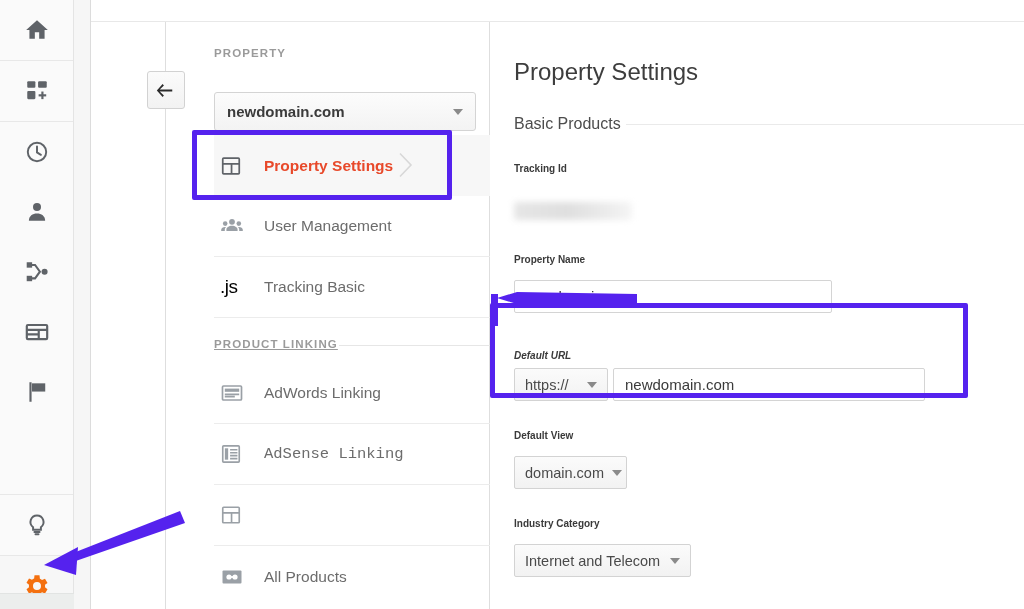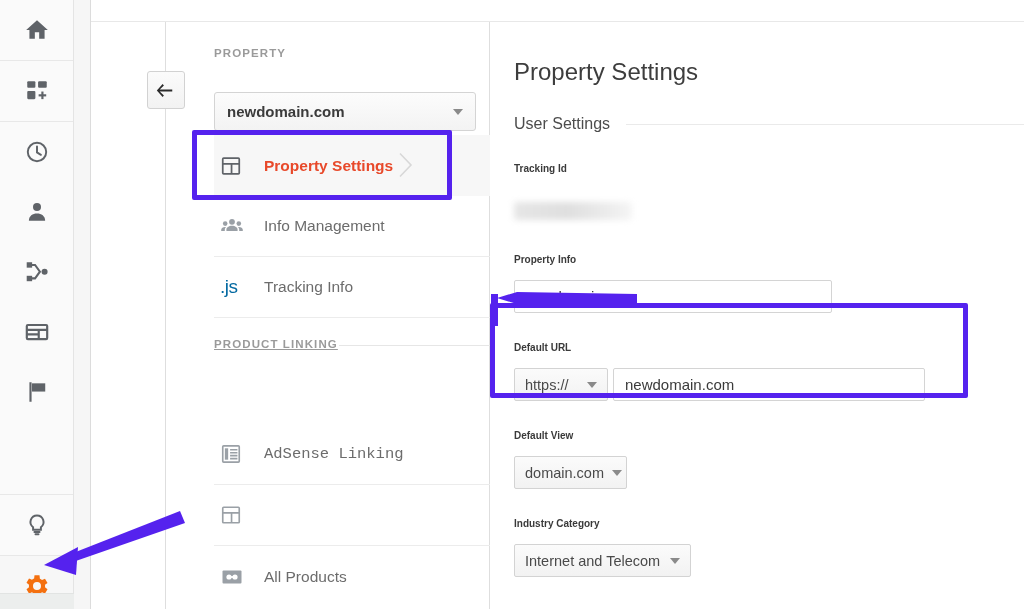--- a/index.html
+++ b/index.html
@@ -361,31 +361,41 @@
       <span class="ni-icon">
         <svg width="24" height="24" viewBox="0 0 24 24" fill="#9aa0a6">
           <circle cx="12" cy="7.8" r="2.9"></circle>
           <circle cx="5.2" cy="9.6" r="2.3"></circle>
           <circle cx="18.8" cy="9.6" r="2.3"></circle>
           <path d="M12 11.8c-3.2 0-5.6 1.7-5.6 3.9v1.2h11.2v-1.2c0-2.2-2.4-3.9-5.6-3.9z"></path>
           <path d="M5.2 13c-2.3 0-4 1.2-4 2.7v1.2h3.6v-1.2c0-1 .5-1.9 1.3-2.6z"></path>
           <path d="M18.8 13c2.3 0 4 1.2 4 2.7v1.2h-3.6v-1.2c0-1-.5-1.9-1.3-2.6z"></path>
         </svg>
       </span>
-      <span class="ni-label">Info Management</span>
+      <span class="ni-label">User Management</span>
     </div>
 
     <div class="nav-item" style="top:235px;">
-      <span class="ni-icon" style="font-size:19px;color:#0369a1;font-weight:400;letter-spacing:-.5px;">.js</span>
-      <span class="ni-label">Tracking Info</span>
+      <span class="ni-icon" style="font-size:19px;color:#000000;font-weight:400;letter-spacing:-.5px;">.js</span>
+      <span class="ni-label">Tracking Basic</span>
     </div>
 
     <div class="section-label" style="left:123px; top:316px;text-decoration:underline;">PRODUCT LINKING</div>
     <div class="section-rule" style="left:248px; top:323px; width:151px;"></div>
 
+    <div class="nav-item" style="top:341px;">
+      <span class="ni-icon">
+        <svg width="24" height="22" viewBox="0 0 24 22" fill="none" stroke="#9aa0a6" stroke-width="1.7">
+          <rect x="2.5" y="4" width="19" height="14" rx="1"></rect>
+          <rect x="4.8" y="6.6" width="14.4" height="3.2" fill="#9aa0a6" stroke="none"></rect>
+          <path d="M4.8 12.3h14.4M4.8 14.6h10"></path>
+        </svg>
+      </span>
+      <span class="ni-label">AdWords Linking</span>
+    </div>
 
     <div class="nav-item" style="top:402px;font-family:Liberation Mono, monospace;">
       <span class="ni-icon">
         <svg width="22" height="22" viewBox="0 0 24 24" fill="none" stroke="#9aa0a6" stroke-width="1.8">
           <rect x="3" y="3.2" width="18" height="17.6" rx="1"></rect>
           <rect x="5.3" y="5.8" width="3.6" height="12.4" fill="#9aa0a6" stroke="none"></rect>
           <path d="M11 7.4h8M11 10.6h8M11 13.8h8M11 17h8"></path>
         </svg>
       </span>
       <span class="ni-label">AdSense Linking</span>
@@ -416,32 +426,32 @@
   <div id="nav-pointer">
     <svg width="16" height="26" viewBox="0 0 16 26" fill="none" stroke="#d8d8d8" stroke-width="1.6">
       <path d="M2 1.5 13 13 2 24.5"></path>
     </svg>
   </div>
 
   <div id="content">
 
     <div id="page-title">Property Settings</div>
 
-    <div id="basic-label">User Settings</div>
+    <div id="basic-label">Basic Products</div>
     <div id="basic-rule"></div>
 
     <div class="field-label" style="top:141px;">Tracking Id</div>
     <div id="tracking-blur"></div>
 
-    <div class="field-label" style="top:232px;">Property Info</div>
+    <div class="field-label" style="top:232px;">Property Name</div>
     <div id="prop-name-input" class="text-input">
       <span>newdomain.com</span>
     </div>
 
-    <div class="field-label" style="top:320px;">Default URL</div>
+    <div class="field-label" style="top:328px;font-style:italic;">Default URL</div>
     <div id="url-scheme" class="select-btn">
       <span class="sb-text">https://</span>
       <span class="caret"></span>
     </div>
     <div id="url-input" class="text-input">
       <span>newdomain.com</span>
     </div>
 
     <div class="field-label" style="top:408px;">Default View</div>
     <div id="view-select" class="select-btn">

